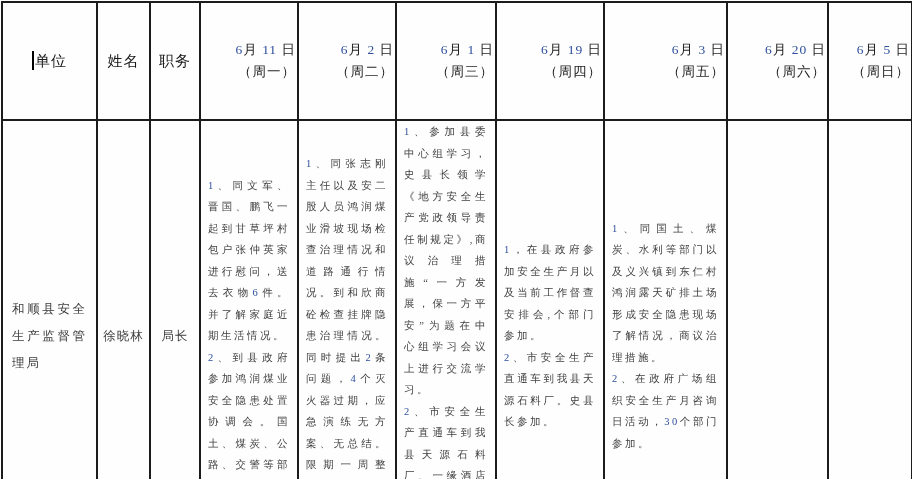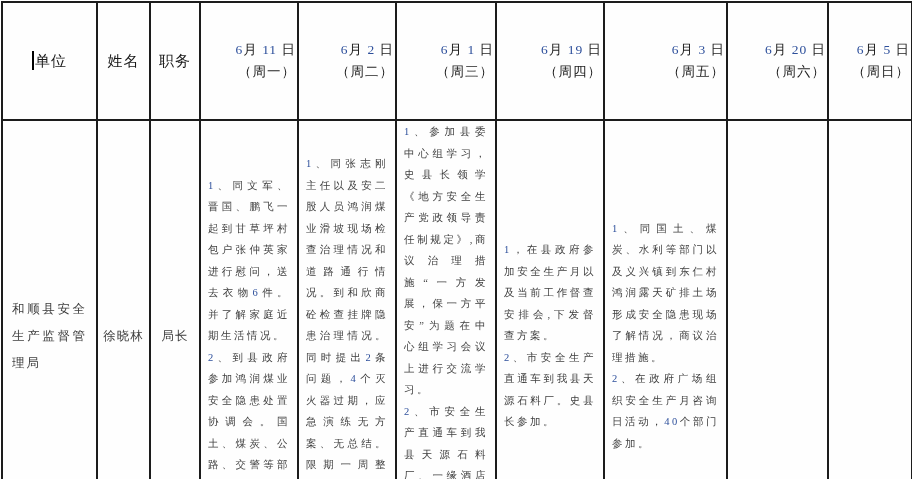--- a/index.html
+++ b/index.html
@@ -143,25 +143,25 @@
             <p><span class="num">2</span><span>、到县政府参加鸿润煤业安全隐患处置协调会。国土、煤炭、公路、交警等部门参加。</span></p>
           </td>
       <td class="day">
             <p><span class="num">1</span><span>、同张志刚主任以及安二股人员鸿润煤业滑坡现场检查治理情况和道路通行情况。到和欣商砼检查挂牌隐患治理情况。同时提出</span><span class="num">2</span><span>条问题，</span><span class="num">4</span><span>个灭火器过期，应急演练无方案、无总结。限期一周整改。整改情况报住建局。</span></p>
           </td>
       <td class="day">
             <p><span class="num">1</span><span>、参加县委中心组学习，史县长领学《地方安全生产党政领导责任制规定》,商议治理措施“一方发展，保一方平安”为题在中心组学习会议上进行交流学习。</span></p>
             <p><span class="num">2</span><span>、市安全生产直通车到我县天源石料厂、一缘酒店采访重大安全隐患治理情况。</span></p>
           </td>
       <td class="day">
-            <p><span class="num">1</span><span>，在县政府参加安全生产月以及当前工作督查安排会,下发督查方案。</span></p>
+            <p><span class="num">1</span><span>，在县政府参加安全生产月以及当前工作督查安排会,个部门参加。</span></p>
             <p><span class="num">2</span><span>、市安全生产直通车到我县天源石料厂。史县长参加。</span></p>
           </td>
       <td class="day">
             <p><span class="num">1</span><span>、同国土、煤炭、水利等部门以及义兴镇到东仁村鸿润露天矿排土场形成安全隐患现场了解情况，商议治理措施。</span></p>
-            <p><span class="num">2</span><span>、在政府广场组织安全生产月咨询日活动，</span><span class="num">40</span><span>个部门参加。</span></p>
+            <p><span class="num">2</span><span>、在政府广场组织安全生产月咨询日活动，</span><span class="num">30</span><span>个部门参加。</span></p>
           </td>
       <td class="day"></td>
       <td class="day"></td>
     </tr>
   </tbody>
     </table>
 </div>
 
 </body></html>

